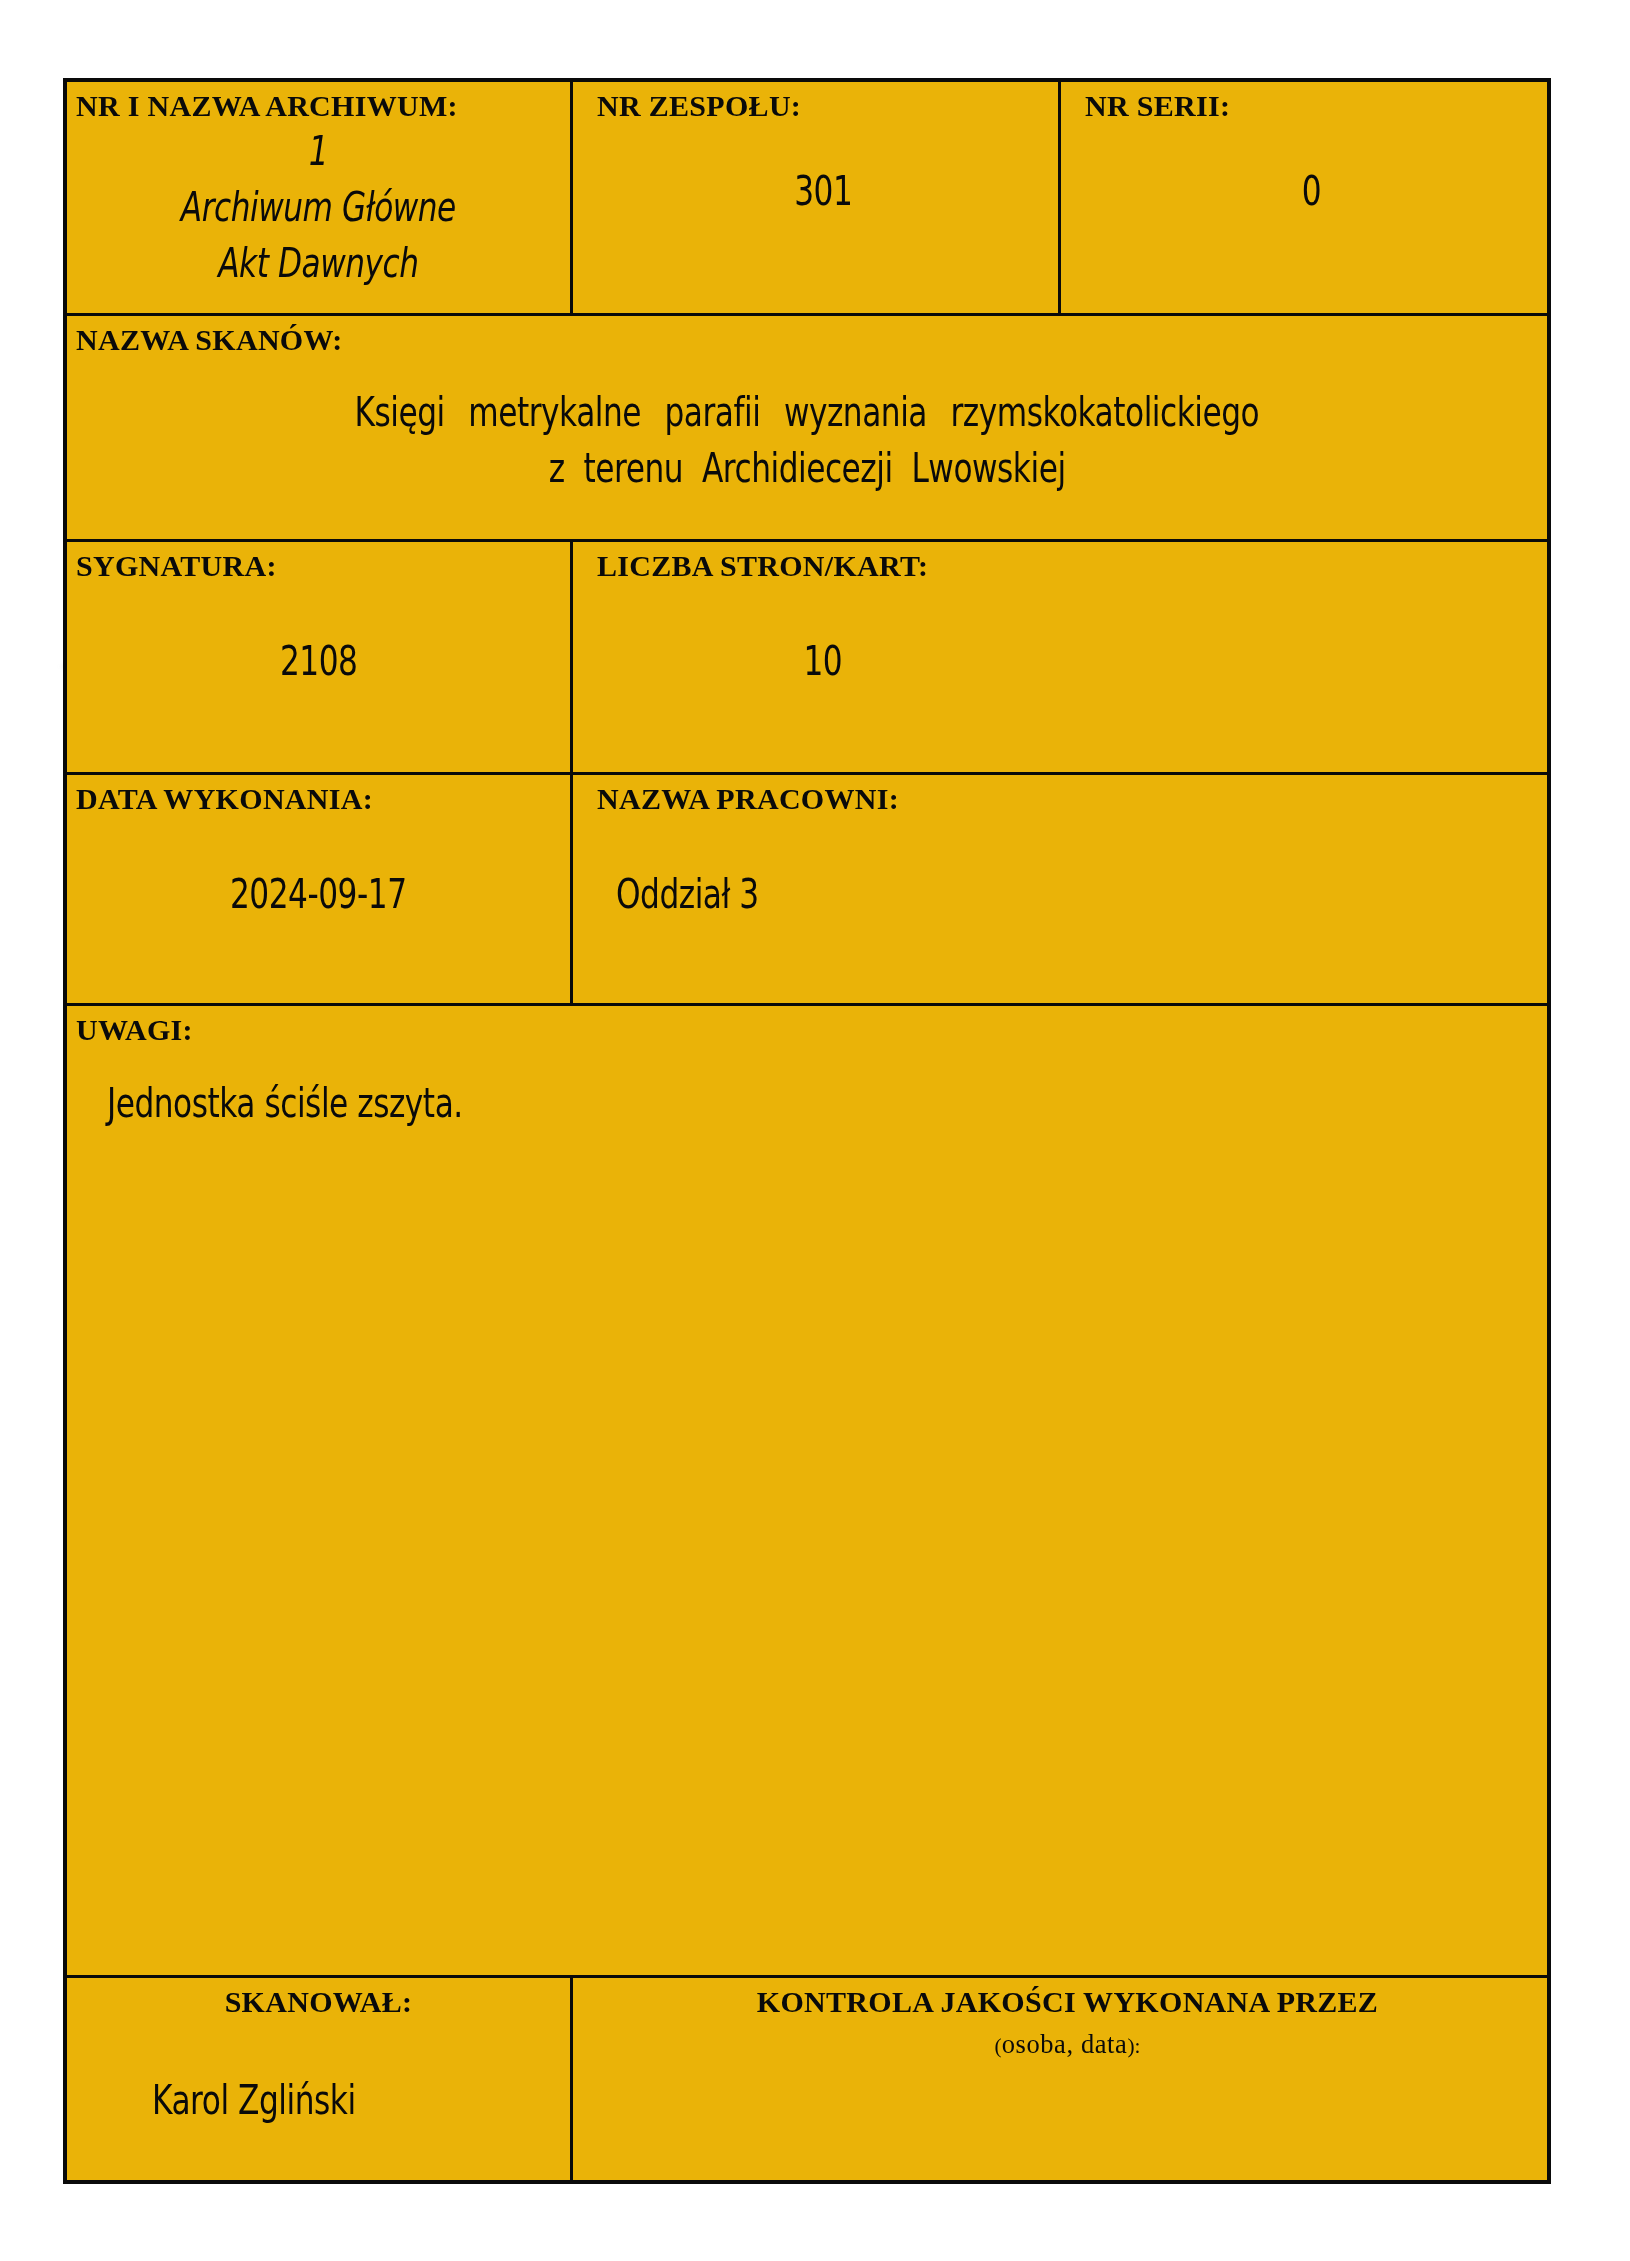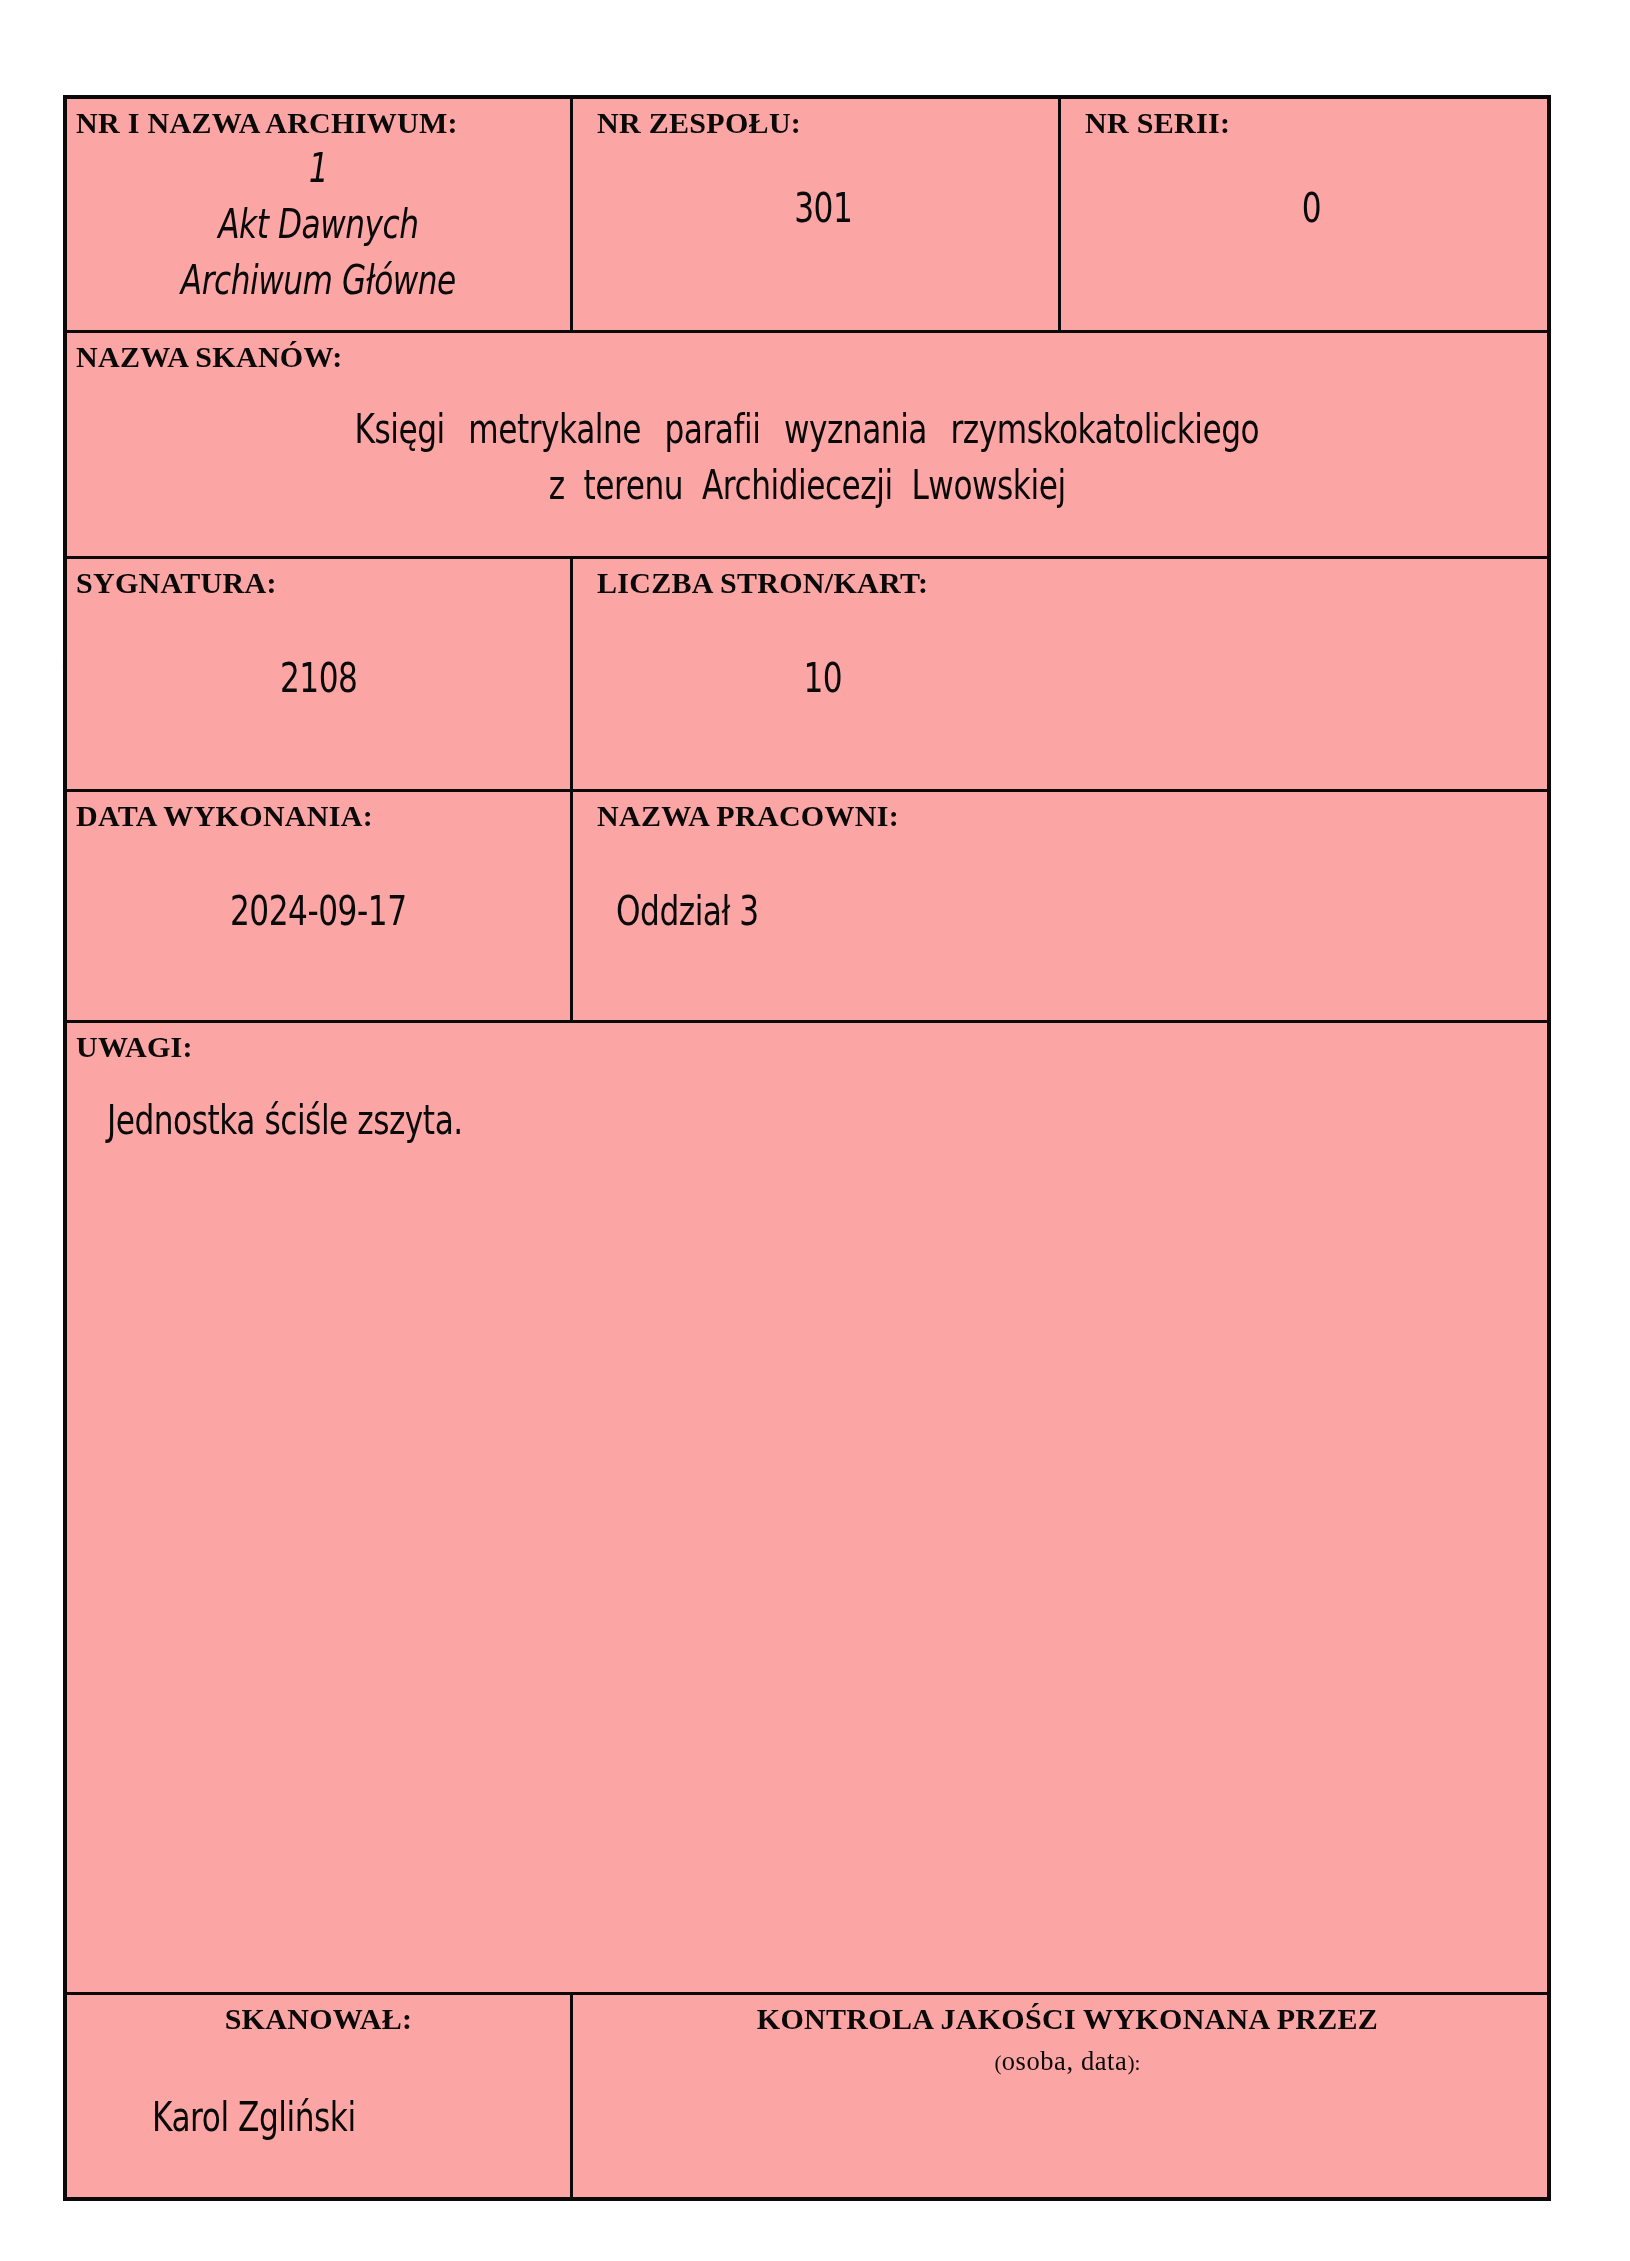--- a/index.html
+++ b/index.html
@@ -1,23 +1,23 @@
 <!DOCTYPE html>
 <html style="font-size:10.3px"><head>
 <meta charset="utf-8">
 <style>
   html,body{margin:0;padding:0;background:#e8e8e8;}
   .page{
     position:relative;width:1630px;height:2261px;background:#ffffff;
     font-family:"Liberation Serif",serif;color:#0a0a0a;overflow:hidden;
   }
   .form{
-    position:absolute;left:63px;top:95px;width:1488px;height:2106px;
+    position:absolute;left:63px;top:78px;width:1488px;height:2106px;
     box-sizing:border-box;border:4.5px solid #0a0a0a;
-    display:flex;flex-direction:column;background:#fca5a5;
+    display:flex;flex-direction:column;background:#eab308;
   }
   .row{display:flex;flex-direction:row;box-sizing:border-box;}
   .row + .row{border-top:3.2px solid #0a0a0a;}
   .cell{box-sizing:border-box;position:relative;padding:6.5px 9px;overflow:hidden;}
   .cell + .cell{border-left:3.2px solid #0a0a0a;padding-left:24px;}
   .r1{height:231px;}
   .r2{height:226px;}
   .r3{height:233px;}
   .r4{height:231px;}
   .r5{height:972px;}
@@ -63,24 +63,24 @@
 
   <div class="form">
 
     <div class="row r1">
       <div class="cell c1">
         <div class="label">NR I NAZWA ARCHIWUM:</div>
         <div class="center">
           <span class="val italic cond">1</span>
         </div>
         <div class="center">
-          <span class="val italic cond">Akt Dawnych</span>
+          <span class="val italic cond">Archiwum Główne</span>
         </div>
         <div class="center">
-          <span class="val italic cond">Archiwum Główne</span>
+          <span class="val italic cond">Akt Dawnych</span>
         </div>
       </div>
       <div class="cell c2">
         <div class="label">NR ZESPOŁU:</div>
         <div class="center mt-num">
           <span class="val cond">301</span>
         </div>
       </div>
       <div class="cell cgrow">
         <div class="label">NR SERII:</div>

